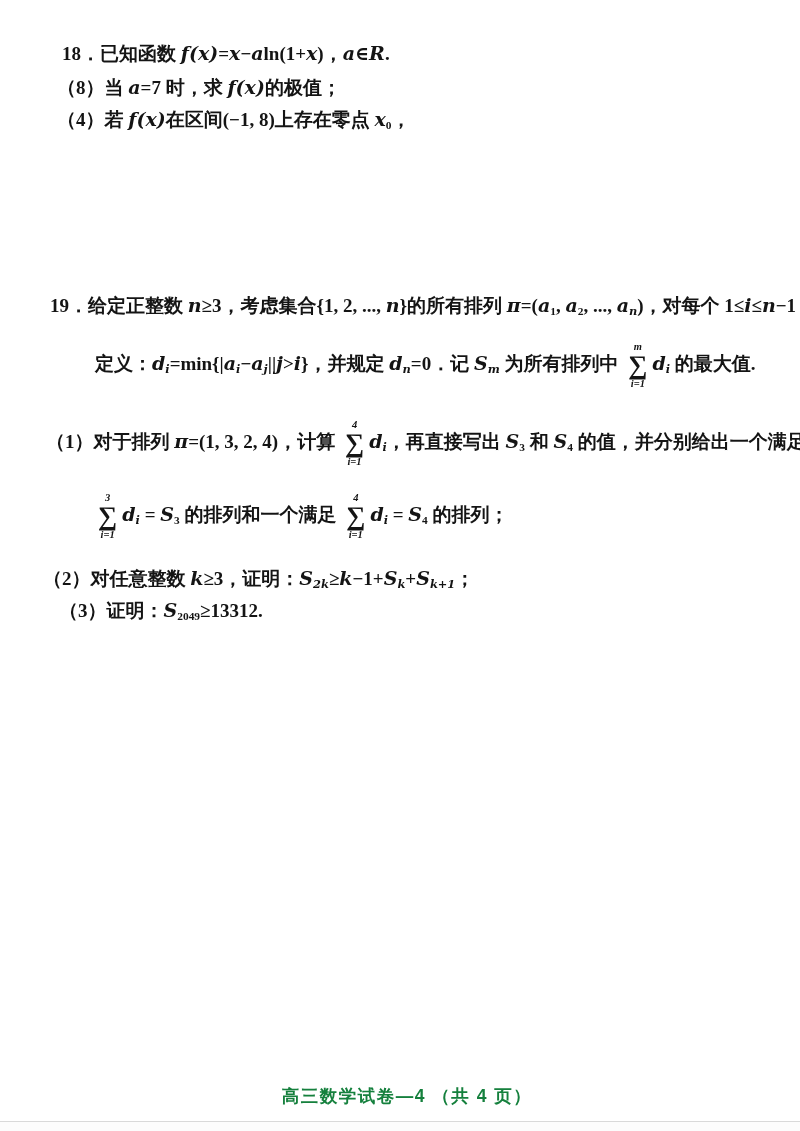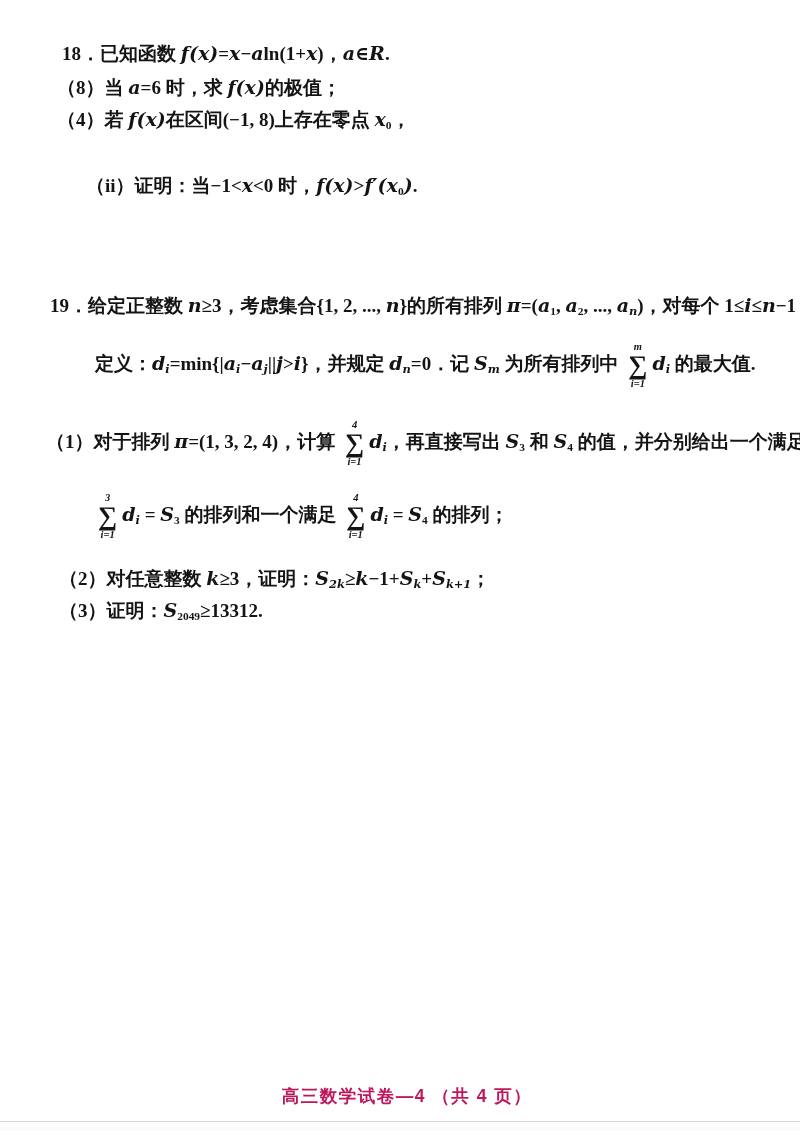--- a/index.html
+++ b/index.html
@@ -23,47 +23,46 @@
   .bigsum{
     display:inline-flex;flex-direction:column;align-items:center;
     vertical-align:middle;margin:0 5px;line-height:1;
   }
   .bigsum .lim{font-size:10.5px;font-style:italic;line-height:1.15;font-weight:600;}
   .bigsum .sigma{font-size:27px;line-height:0.92;font-weight:700;}
   .footer{
     position:absolute;left:0;right:0;top:1084px;
     text-align:center;padding-left:14px;
     font-family:"Liberation Sans","DejaVu Sans",sans-serif;
-    font-weight:700;font-size:17.5px;letter-spacing:1.5px;color:#be185d;
+    font-weight:700;font-size:17.5px;letter-spacing:1.5px;color:#15803d;
   }
   .scan-edge{position:absolute;left:0;right:0;top:1121px;height:1px;background:#d9d9d9;}
   .scan-below{position:absolute;left:0;right:0;top:1122px;bottom:0;background:#fcfcfc;}
 
   #p18-stem{left:62px;top:42px;}
   #p18-p1{left:57px;top:76px;}
   #p18-p2{left:57px;top:108px;}
   #p18-i{left:86px;top:141px;}
   #p18-ii{left:86px;top:174px;}
 
   #p19-intro1{left:50px;top:294px;}
   #p19-intro2{left:95px;top:341px;}
   #p19-p1a{left:46px;top:419px;}
   #p19-p1b{left:93px;top:492px;}
-  #p19-p2{left:59px;top:567px;}
+  #p19-p2{left:43px;top:567px;}
   #p19-p3{left:59px;top:599px;}
 </style>
 </head>
 <body>
 
 <div class="page">
 
   <div class="line" id="p18-stem"><span>18．已知函数 </span><span class="it">f(x)</span><span>=</span><span class="it">x</span><span>−</span><span class="it">a</span><span>ln(1+</span><span class="it">x</span><span>)，</span><span class="it">a</span><span>∈</span><span class="it">R</span><span>.</span></div>
-  <div class="line" id="p18-p1"><span>（8）当 </span><span class="it">a</span><span>=6 时，求 </span><span class="it">f(x)</span><span>的极值；</span></div>
+  <div class="line" id="p18-p1"><span>（8）当 </span><span class="it">a</span><span>=7 时，求 </span><span class="it">f(x)</span><span>的极值；</span></div>
   <div class="line" id="p18-p2"><span>（4）若 </span><span class="it">f(x)</span><span>在区间(−1, 8)上存在零点 </span><span class="it">x</span><span class="sub">0</span><span>，</span></div>
-  <div class="line" id="p18-ii"><span>（ii）证明：当−1&lt;</span><span class="it">x</span><span>&lt;0 时，</span><span class="it">f(x)</span><span>&gt;</span><span class="it">f′(x</span><span class="sub">0</span><span class="it">)</span><span>.</span></div>
 
   <div class="line" id="p19-intro1"><span>19．给定正整数 </span><span class="it">n</span><span>≥3，考虑集合{1, 2, ..., </span><span class="it">n</span><span>}的所有排列 </span><span class="it">π</span><span>=(</span><span class="it">a</span><span class="sub">1</span><span>, </span><span class="it">a</span><span class="sub">2</span><span>, ..., </span><span class="it">a</span><span class="it sub">n</span><span>)，对每个 1≤</span><span class="it">i</span><span>≤</span><span class="it">n</span><span>−1，</span></div>
   <div class="line" id="p19-intro2"><span>定义：</span><span class="it">d</span><span class="it sub">i</span><span>=min{|</span><span class="it">a</span><span class="it sub">i</span><span>−</span><span class="it">a</span><span class="it sub">j</span><span>||</span><span class="it">j</span><span>&gt;</span><span class="it">i</span><span>}，并规定 </span><span class="it">d</span><span class="it sub">n</span><span>=0．记 </span><span class="it">S</span><span class="it sub">m</span><span> 为所有排列中 </span><span class="bigsum"><span class="lim">m</span><span class="sigma">∑</span><span class="lim">i=1</span></span><span class="it">d</span><span class="it sub">i</span><span> 的最大值.</span></div>
   <div class="line" id="p19-p1a"><span>（1）对于排列 </span><span class="it">π</span><span>=(1, 3, 2, 4)，计算 </span><span class="bigsum"><span class="lim">4</span><span class="sigma">∑</span><span class="lim">i=1</span></span><span class="it">d</span><span class="it sub">i</span><span>，再直接写出 </span><span class="it">S</span><span class="sub">3</span><span> 和 </span><span class="it">S</span><span class="sub">4</span><span> 的值，并分别给出一个满足</span></div>
   <div class="line" id="p19-p1b"><span class="bigsum"><span class="lim">3</span><span class="sigma">∑</span><span class="lim">i=1</span></span><span class="it">d</span><span class="it sub">i</span><span> = </span><span class="it">S</span><span class="sub">3</span><span> 的排列和一个满足 </span><span class="bigsum"><span class="lim">4</span><span class="sigma">∑</span><span class="lim">i=1</span></span><span class="it">d</span><span class="it sub">i</span><span> = </span><span class="it">S</span><span class="sub">4</span><span> 的排列；</span></div>
   <div class="line" id="p19-p2"><span>（2）对任意整数 </span><span class="it">k</span><span>≥3，证明：</span><span class="it">S</span><span class="it sub">2k</span><span>≥</span><span class="it">k</span><span>−1+</span><span class="it">S</span><span class="it sub">k</span><span>+</span><span class="it">S</span><span class="it sub">k+1</span><span>；</span></div>
   <div class="line" id="p19-p3"><span>（3）证明：</span><span class="it">S</span><span class="sub">2049</span><span>≥13312.</span></div>
 
   <div class="footer">高三数学试卷—4 （共 4 页）</div>
   <div class="scan-edge"></div>

